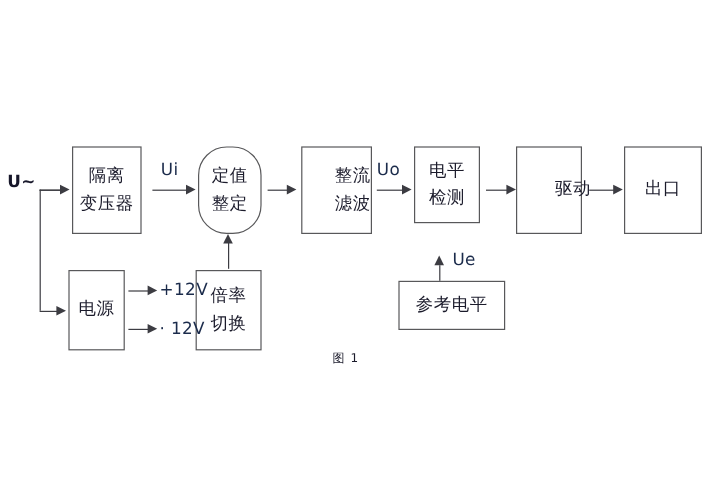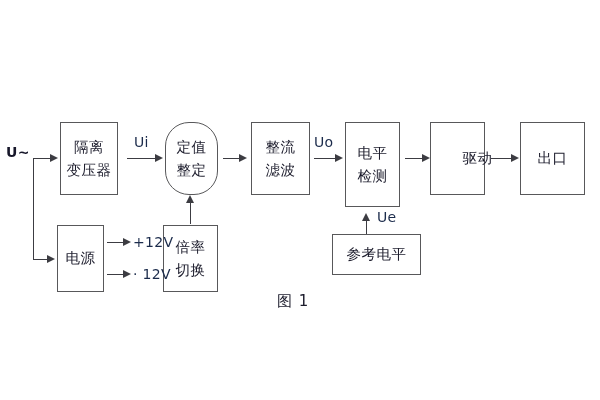--- a/index.html
+++ b/index.html
@@ -44,21 +44,21 @@
     color: #1b2b4b;
     font-size: 14px;
     white-space: nowrap;
     letter-spacing: 0.3px;
   }
   .label.strong { font-weight: bold; color: #17172a; }
 
   .caption {
     position: absolute;
     color: #1b1b2b;
-    font-size: 15px;
+    font-size: 10px;
     white-space: nowrap;
     letter-spacing: 1px;
   }
 
   
   .line-h {
     position: absolute;
     height: 0;
     border-top: 1.6px solid #3c3c42;
   }
@@ -91,26 +91,26 @@
   <div class="block" style="left:60px;  top:122px; width:58px;  height:73px;">
     <span class="ln">隔离</span>
     <span class="ln">变压器</span>
   </div>
 
   <div class="block" style="left:165px; top:122px; width:53px;  height:73px;border-radius:24px;">
     <span class="ln">定值</span>
     <span class="ln">整定</span>
   </div>
 
-  <div class="block" style="left:251px; top:122px; width:59px;  height:73px;">
+  <div class="block" style="left:251px; top:122px; width:59px;  height:73px;align-items:flex-end;">
     <span class="ln">整流</span>
     <span class="ln">滤波</span>
   </div>
 
-  <div class="block" style="left:345px; top:122px; width:55px;  height:85px;">
+  <div class="block" style="left:345px; top:122px; width:55px;  height:64px;">
     <span class="ln">电平</span>
     <span class="ln">检测</span>
   </div>
 
   <div class="block" style="left:430px; top:122px; width:55px;  height:73px;padding-left:40px;">
     <span class="ln">驱动</span>
   </div>
 
   <div class="block" style="left:520px; top:122px; width:65px;  height:73px;">
     <span class="ln">出口</span>

